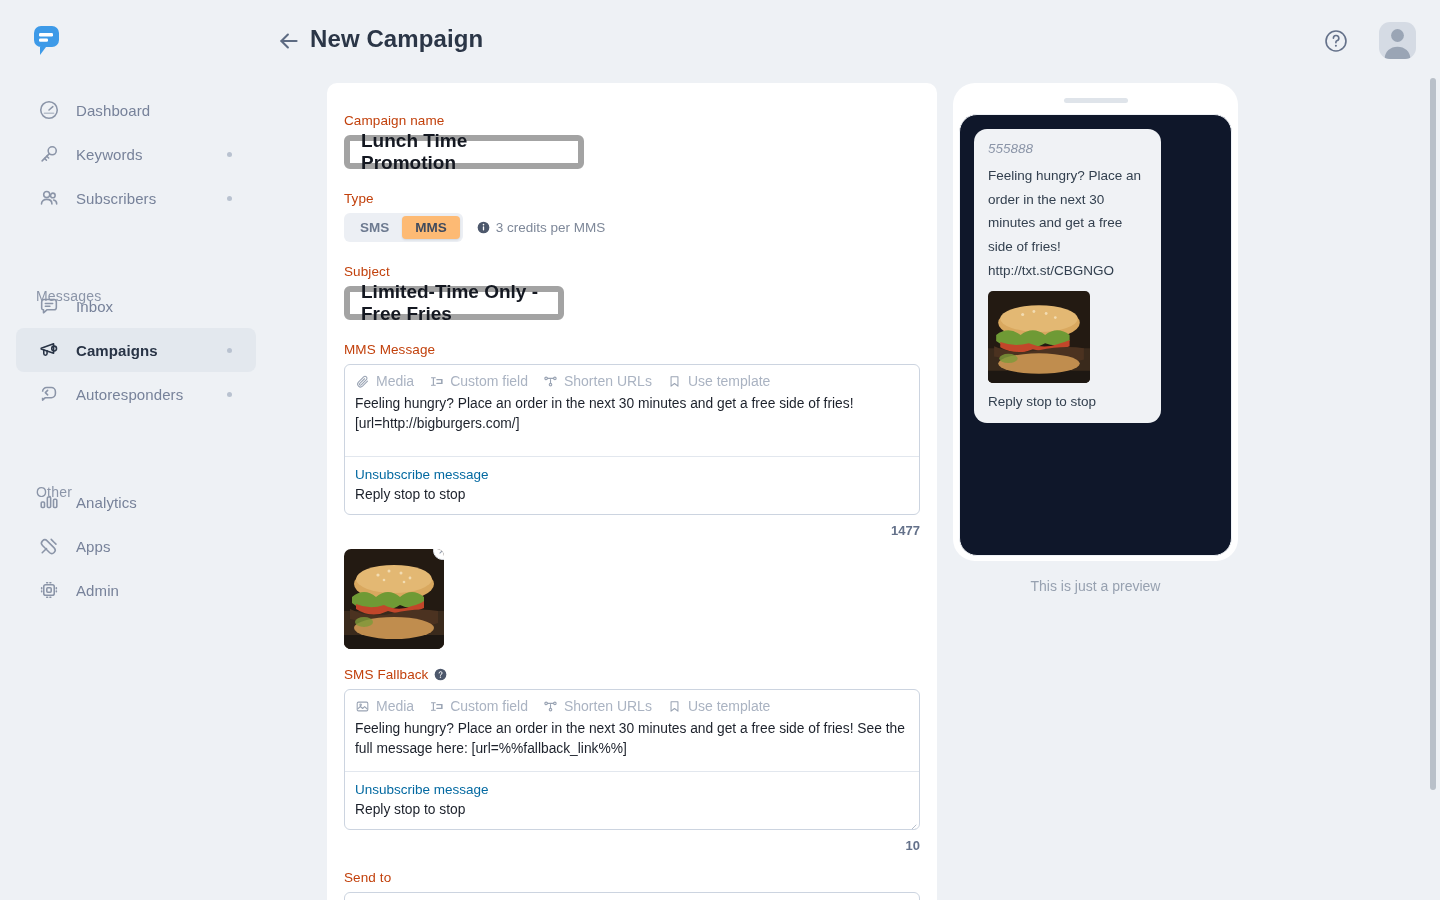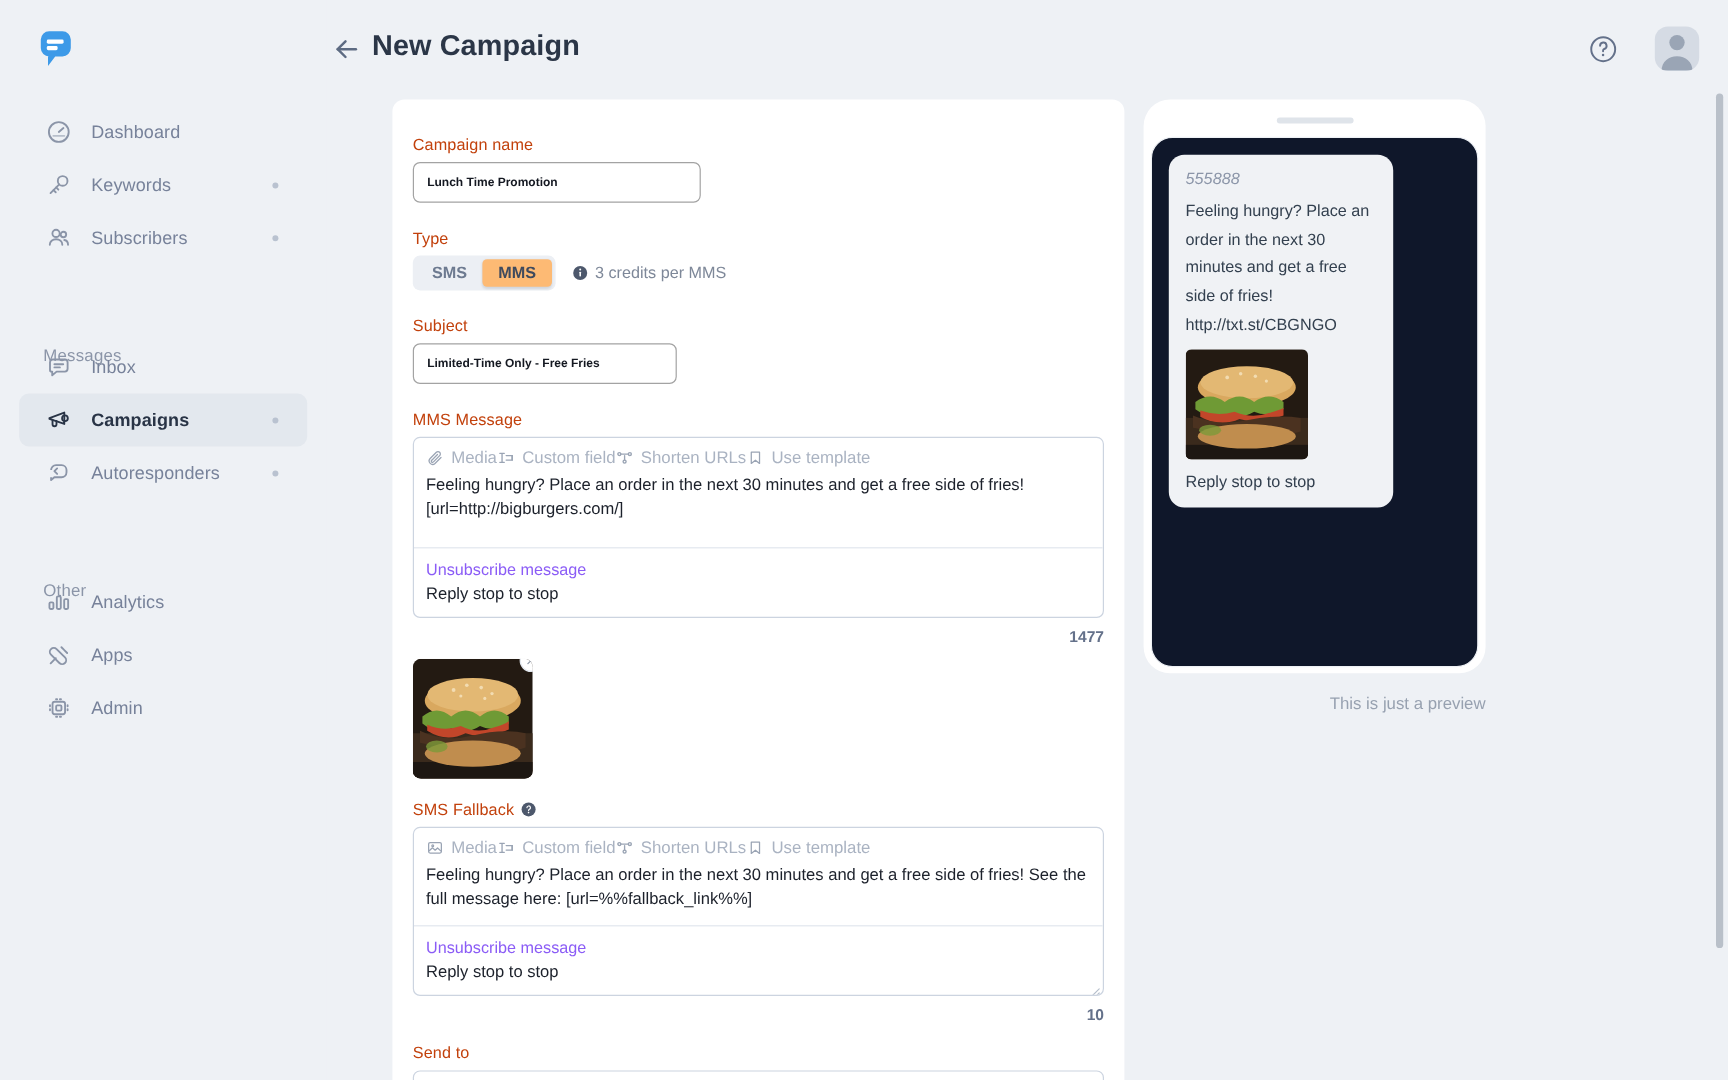--- a/index.html
+++ b/index.html
@@ -77,23 +77,23 @@
     width: 610px; height: 830px;
     background: #fff; border-radius: 10px;
     padding: 30px 17px 0 17px;
     overflow: hidden;
   }
   .field-label {
     font-size: 13.5px; color: #c2410c; margin-bottom: 7px;
     display: block; letter-spacing: .1px;
   }
   .text-input {
-    height: 34px; border: 1px solid #a3a3a3; border-radius: 6px;
+    height: 34px; border: 6px solid #a3a3a3; border-radius: 6px;
     background: #fff; display: flex; align-items: center;
-    padding: 0 11px; font-size: 10px; color: #141821; font-weight: 600;
+    padding: 0 11px; font-size: 19px; color: #141821; font-weight: 600;
   }
   .spacer-lg { height: 22px; }
 
   
   .seg-wrap { display: flex; align-items: center; }
   .seg {
     display: flex; background: #eceff4; border-radius: 6px; padding: 3px;
   }
   .seg-opt {
     font-size: 13.5px; color: #6d7a90; font-weight: 600;
@@ -105,35 +105,35 @@
     font-size: 13.5px; color: #7e8899;
   }
   .credit-note .info-i { margin-right: 6px; color: #5b6679; display:flex; }
 
   
   .composer {
     border: 1px solid #ccd4e0; border-radius: 6px; background: #fff;
     overflow: hidden;
   }
   .composer-toolbar {
-    display: flex; align-items: center; 
+    display: flex; align-items: center; gap: 15px;
     padding: 8px 10px 5px 10px;
   }
   .tool {
     display: flex; align-items: center; gap: 6px;
     font-size: 14px; color: #aab3c2; cursor: pointer;
   }
   .tool .tool-ico { display: flex; color: #9aa4b4; }
   .composer-body {
     padding: 0 10px 12px 10px; font-size: 13.8px; color: #1c212b;
     line-height: 1.44;
   }
   .composer-divider { height: 1px; background: #e2e7ee; }
   .composer-unsub { padding: 10px 10px 12px 10px; }
-  .unsub-label { font-size: 13.5px; color: #8b5cf6; margin-bottom: 5px; }
+  .unsub-label { font-size: 13.5px; color: #0369a1; margin-bottom: 5px; }
   .unsub-value { font-size: 13.8px; color: #1c212b; }
   .char-count {
     text-align: right; font-size: 13px; color: #64718a;
     font-weight: 600; margin-top: 8px;
   }
   .resize-grip {
     position: absolute; right: 2px; bottom: 2px; width: 9px; height: 9px;
     color: #b6bfcc;
   }
 
@@ -184,21 +184,21 @@
   .bubble-text {
     font-size: 13.5px; color: #33404f; line-height: 1.75;
   }
   .bubble-url { font-size: 13.5px; color: #33404f; line-height: 1.75; }
   .bubble-img {
     width: 102px; height: 92px; border-radius: 5px; overflow: hidden;
     margin: 9px 0 11px 0;
   }
   .bubble-unsub { font-size: 13.5px; color: #33404f; }
   #preview-note {
-    text-align: right; font-size: 14px; color: #97a1b0; margin-top: 17px;
+    text-align: center; font-size: 14px; color: #97a1b0; margin-top: 17px;
   }
 
   
   .burger { width: 100%; height: 100%; display: block; }
 
   
   #scrollbar {
     position: absolute; right: 4px; top: 78px; width: 6px; height: 712px;
     background: #b9c0c9; border-radius: 3px;
   }

